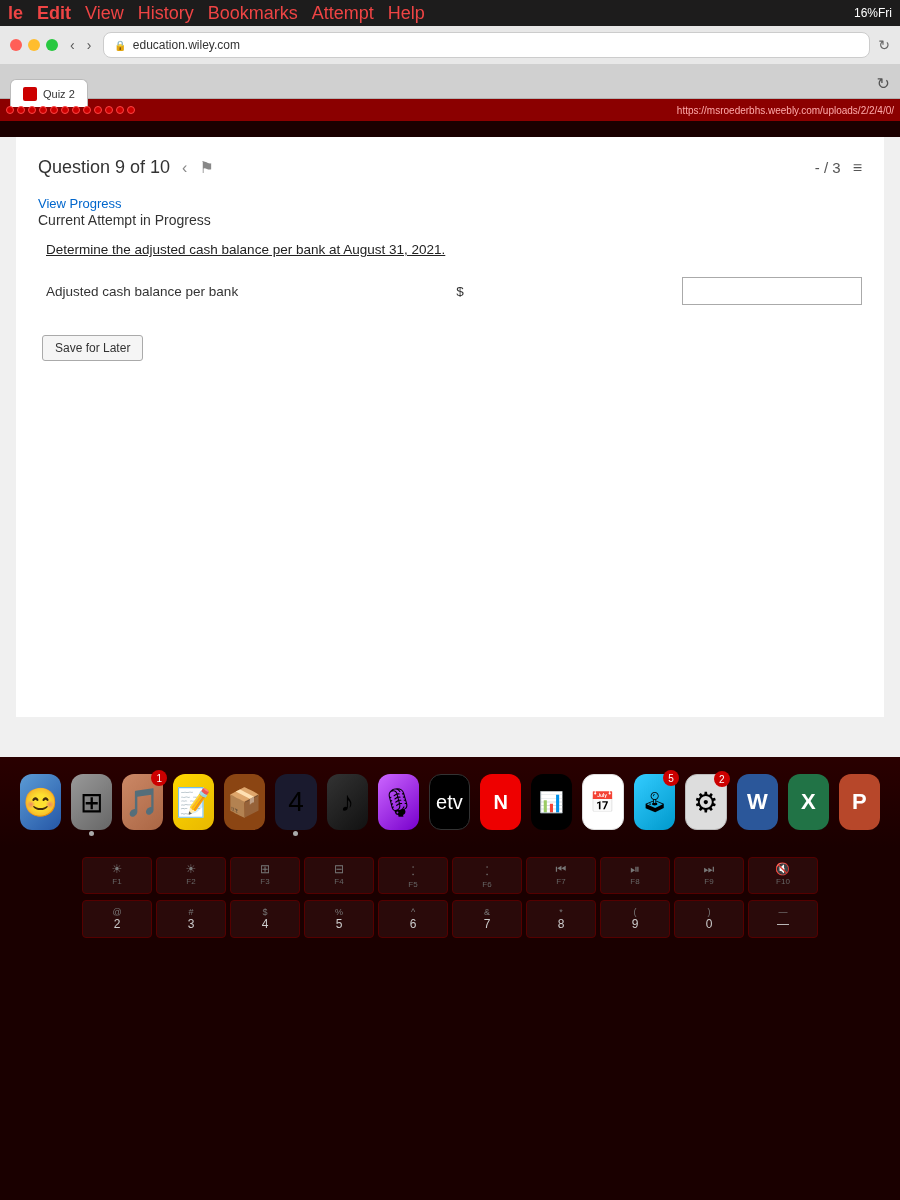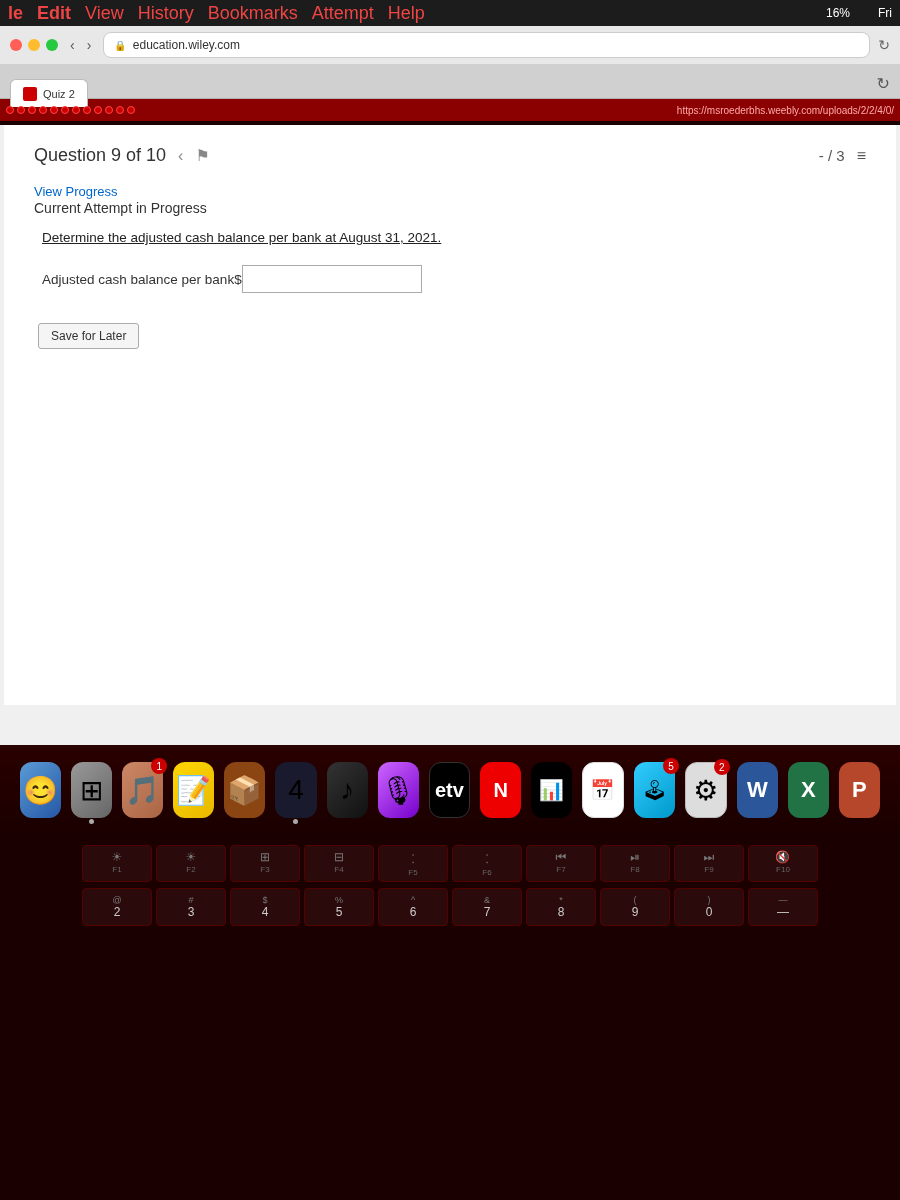--- a/index.html
+++ b/index.html
@@ -30,21 +30,21 @@
     .menu-item {
       color: #ef4444;
       font-size: 18px;
       cursor: pointer;
     }
     .menu-item.bold { font-weight: 600; }
     .menu-bar-right {
       margin-left: auto;
       display: flex;
       align-items: center;
-      gap: 28px;
+      gap: 0;
       color: #fff;
       font-size: 12px;
     }
 
     
     .browser-chrome {
       background: #d8d8d8;
       border-bottom: 1px solid #b0b0b0;
     }
     .browser-toolbar {
@@ -154,22 +154,22 @@
     
     .content-area {
       background: #f0f0f0;
       min-height: 620px;
       padding: 0;
     }
 
     
     .quiz-container {
       background: #fff;
-      margin: 4px;
-      padding: 20px 30px;
+      margin: 16px;
+      padding: 20px 22px;
       min-height: 580px;
     }
 
     .question-header {
       display: flex;
       align-items: center;
       justify-content: space-between;
       margin-bottom: 16px;
     }
     .question-header-left {
@@ -236,22 +236,24 @@
       font-size: 13.5px;
       color: #222;
       margin-bottom: 20px;
       padding-left: 8px;
       text-decoration: underline;
     }
 
     .answer-row {
       display: flex;
       align-items: center;
+      gap: 10px;
       padding-left: 8px;
       margin-bottom: 30px;
+      justify-content: space-between;
     }
     .answer-label {
       font-size: 13.5px;
       color: #333;
     }
     .dollar-sign {
       font-size: 13.5px;
       color: #333;
     }
     .answer-input {
@@ -519,21 +521,21 @@
     <span>4</span>
     <div class="dock-dot"></div>
   </div>
   <div class="dock-icon" style="background:linear-gradient(135deg,#333,#111);">
     <span>♪</span>
   </div>
   <div class="dock-icon" style="background:linear-gradient(135deg,#cc66ff,#7700cc);">
     <span>🎙</span>
   </div>
   <div class="dock-icon" style="background:#000;border:1px solid #333;">
-    <span style="color:#fff;font-size:20px;font-weight:bold;">etv</span>
+    <span style="color:#fff;font-size:20px;">etv</span>
   </div>
   <div class="dock-icon" style="background:#e00;border-radius:12px;">
     <span style="color:#fff;font-weight:bold;font-size:20px;">N</span>
   </div>
   <div class="dock-icon" style="background:#000;border-radius:12px;">
     <span style="font-size:20px;">📊</span>
   </div>
   <div class="dock-icon" style="background:#fff;border-radius:12px;border:1px solid #ddd;">
     <span style="color:#e00;font-size:20px;">📅</span>
   </div>

